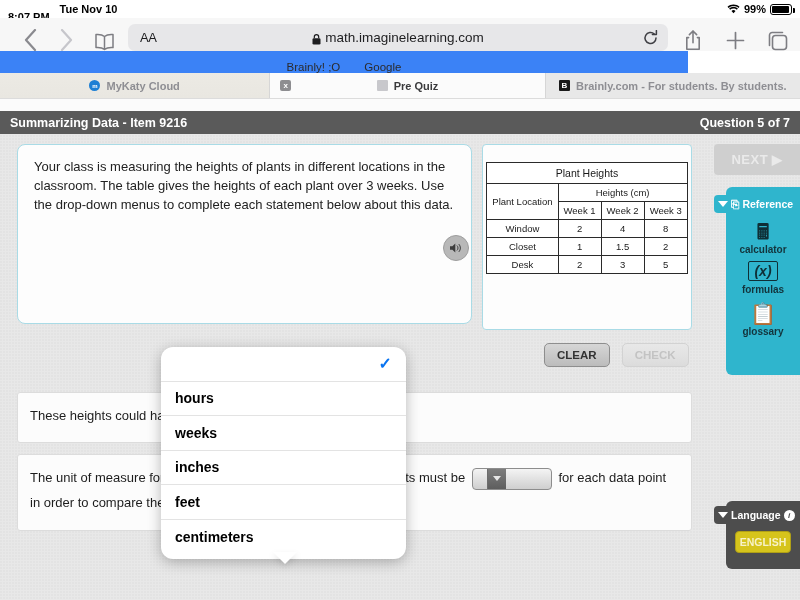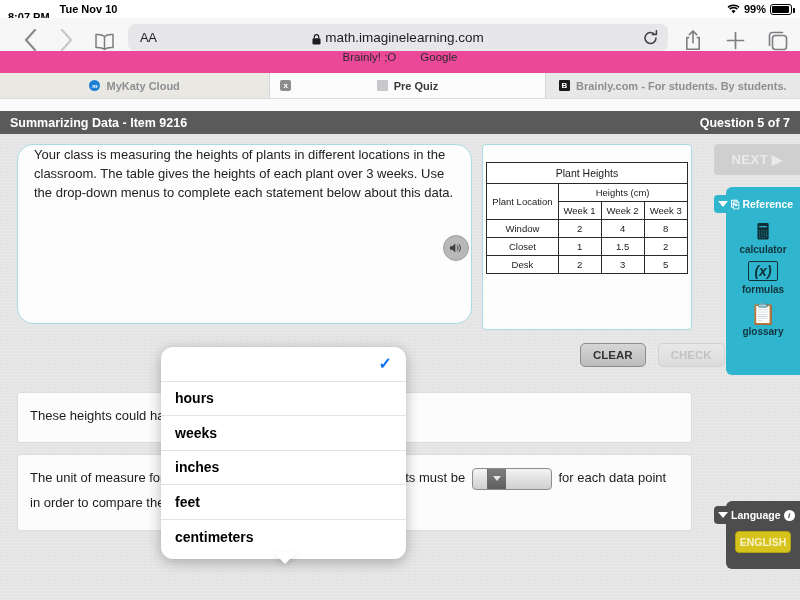--- a/index.html
+++ b/index.html
@@ -56,23 +56,23 @@
   }
   .lock { width: 8px; height: 10px; position: relative; display: inline-block; }
   .reload { position: absolute; right: 10px; color: #3f3f44; display:flex; }
   .tb-right { display: flex; align-items: center; }
   .share { width: 42px; }
   .plus { width: 42px; }
   .tabs-btn { width: 44px; }
 
   
   .bookmarks {
-    position: absolute; top: 51px; left: 0; width: 800px; height: 22px;
-    background: #ec4899;
-    display: flex; align-items: flex-start; justify-content: center; gap: 24px;
+    position: absolute; top: 51px; left: 0; width: 688px; height: 22px;
+    background: #3b82f6;
+    display: flex; align-items: flex-end; justify-content: center; gap: 24px;
     font-size: 11.5px; color: #2b2b2e;
   }
 
   
   .tabstrip {
     position: absolute; top: 73px; left: 0; width: 800px; height: 26px;
     background: #f2f2f2; display: flex; align-items: stretch;
     border-bottom: 1px solid #dcdcdc;
   }
   .tab {
@@ -118,22 +118,22 @@
     position: absolute; top: 12px; left: 0; width: 800px; height: 23px;
     background: #5a5a5a;
     display: flex; align-items: center; justify-content: space-between;
     color: #ffffff; font-size: 12.5px; font-weight: bold;
     padding: 0 10px;
   }
 
   
   .qcard {
     position: absolute; left: 17px; top: 45px; width: 455px; height: 180px;
-    background: #fdfdfd; border: 1px solid #a9dbe6; border-radius: 16px;
-    padding: 1px 16px;
+    background: #fdfdfd; border: 1px solid #a9dbe6; border-radius: 8px;
+    padding: 13px 16px;
     font-size: 13px; color: #222; line-height: 1.45;
   }
   .speaker {
     position: absolute; left: 443px; top: 136px; width: 26px; height: 26px;
     border-radius: 50%; background: #b8b8b8; border: 1px solid #9d9d9d;
     display: flex; align-items: center; justify-content: center; z-index: 5;
   }
 
   
   .tcard {
@@ -145,21 +145,21 @@
   table.pheights {
     border-collapse: collapse; font-size: 9.5px; color: #1a1a1a;
     background: #fff; font-family: "Liberation Sans", sans-serif;
   }
   table.pheights td, table.pheights th {
     border: 1px solid #2a2a2a; text-align: center; padding: 3px 5px; font-weight: normal;
   }
   table.pheights .title { font-size: 10.5px; padding: 4px; }
 
   
-  .btnrow { position: absolute; left: 580px; top: 244px; display: flex; gap: 12px; }
+  .btnrow { position: absolute; left: 544px; top: 244px; display: flex; gap: 12px; }
   .btn {
     padding: 5px 12px; font-size: 11.5px; font-weight: bold; border-radius: 5px;
     font-family: "Liberation Sans", sans-serif;
   }
   .btn.clear {
     background: linear-gradient(180deg,#d6d6d6,#bcbcbc); border: 1px solid #8e8e8e;
     color: #333;
   }
   .btn.check {
     background: linear-gradient(180deg,#e8e8e8,#dcdcdc); border: 1px solid #d2d2d2;

